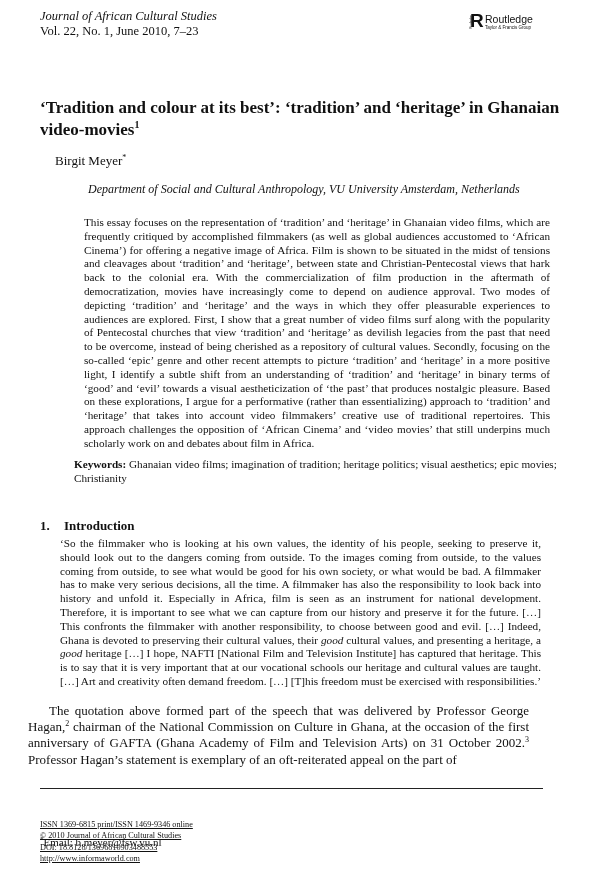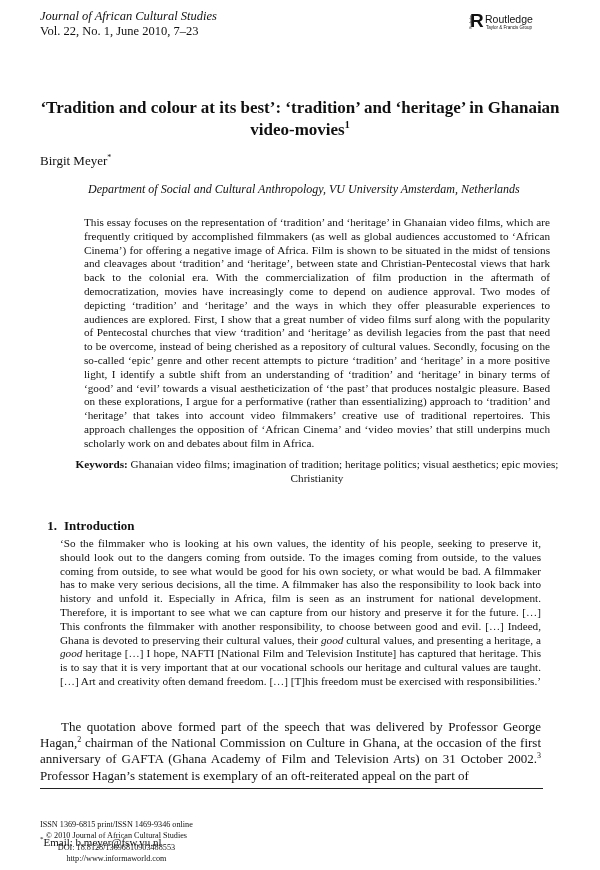--- a/index.html
+++ b/index.html
@@ -1,55 +1,55 @@
 <!DOCTYPE html>
 <html><head>
 <meta charset="utf-8">
 <style>
   html, body { margin: 0; padding: 0; background: #ffffff; }
   body { width: 600px; height: 870px; position: relative; overflow: hidden;
          font-family: "Liberation Serif", "DejaVu Serif", serif; color: #111; }
-  .abs { position: absolute; text-align: center; }
+  .abs { position: absolute; }
   .journal-name { left: 40px; top: 9px; font-size: 12.5px; font-style: italic; line-height: 15px; }
   .journal-vol { left: 40px; top: 24px; font-size: 12.5px; line-height: 15px; }
   .publisher { left: 466px; top: 14px; display: flex; align-items: flex-start; }
   .pub-mark { width: 14px; height: 20px; position: relative; margin-right: 5px; }
   .pub-mark .r { position: absolute; left: 4px; top: -3px; font-family: "Liberation Sans", sans-serif;
                  font-weight: bold; font-size: 19px; line-height: 20px; }
   .pub-mark .vert { position: absolute; left: -2px; top: 6px; font-size: 3px; transform: rotate(-90deg);
                     font-family: "Liberation Sans", sans-serif; }
   .pub-text { display: flex; flex-direction: column; }
   .pub-name { font-family: "Liberation Sans", sans-serif; font-size: 10.5px; line-height: 11px; }
   .pub-sub { font-family: "Liberation Sans", sans-serif; font-size: 4.5px; line-height: 6px; white-space: nowrap; }
 
   .title { left: 40px; top: 97px; width: 520px; font-weight: bold; font-size: 17px; line-height: 22px; }
   .title sup { font-size: 10px; vertical-align: super; line-height: 0; }
-  .author { left: 40px; top: 150px; font-size: 13px; line-height: 16px; }
+  .author { left: 55px; top: 150px; font-size: 13px; line-height: 16px; }
   .author sup { font-size: 8px; }
   .affil { left: 40px; top: 182px; font-size: 12px; font-style: italic; line-height: 15px; margin-left: 48px; }
 
   .abstract { left: 74px; top: 206px; width: 486px; font-size: 11.2px; line-height: 13.8px; text-align: justify; }
   .abstract p { margin: 10px; }
   .keywords { left: 74px; top: 458px; width: 486px; font-size: 11.2px; line-height: 13.8px; }
   .keywords b { font-weight: bold; }
 
   .section-head { left: 40px; top: 518px; font-weight: bold; font-size: 13px; line-height: 16px; }
   .section-head .num { display: inline-block; width: 24px; }
   .quote { left: 60px; top: 537px; width: 481px; font-size: 11.2px; line-height: 13.8px; text-align: justify; }
   .quote p { margin: 0; }
   .quote i { font-style: italic; margin-top: 37px; }
-  .body-para { left: 40px; top: 703px; width: 501px; font-size: 13px; line-height: 16.2px; text-align: justify; text-indent: 21px; margin-top: 16px; }
+  .body-para { left: 28px; top: 703px; width: 501px; font-size: 13px; line-height: 16.2px; text-align: justify; text-indent: 21px; }
   .body-para p { margin: 0; }
   .body-para sup { font-size: 8px; vertical-align: super; line-height: 0; }
 
   .fn-rule { left: 40px; top: 788px; width: 503px; height: 0; border-top: 1px solid #222; }
   .footnote { left: 40px; top: 832px; font-size: 11px; line-height: 14px; }
   .footnote sup { font-size: 7px; }
   .issn { left: 40px; top: 819px; font-size: 8.2px; line-height: 11.4px; }
-  .issn div { white-space: nowrap; }
+  .issn div { white-space: nowrap; text-decoration: underline; }
 </style>
 </head>
 <body>
 
 <div class="abs journal-name">Journal of African Cultural Studies</div>
 <div class="abs journal-vol">Vol. 22, No. 1, June 2010, 7–23</div>
 
 <div class="abs publisher">
   <div class="pub-mark">
     <span class="vert">Routledge</span>

